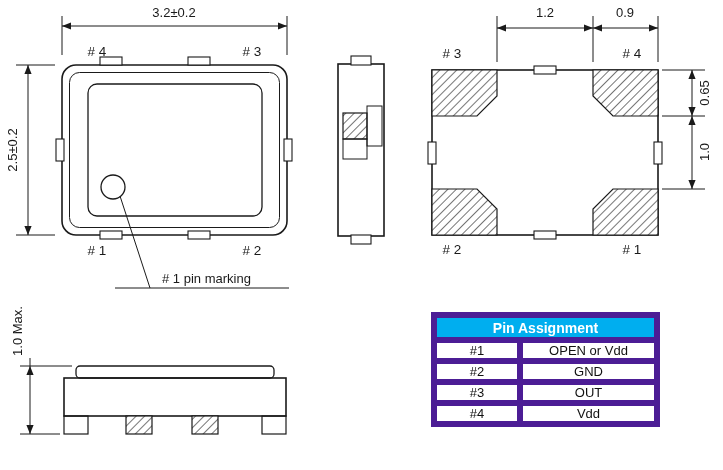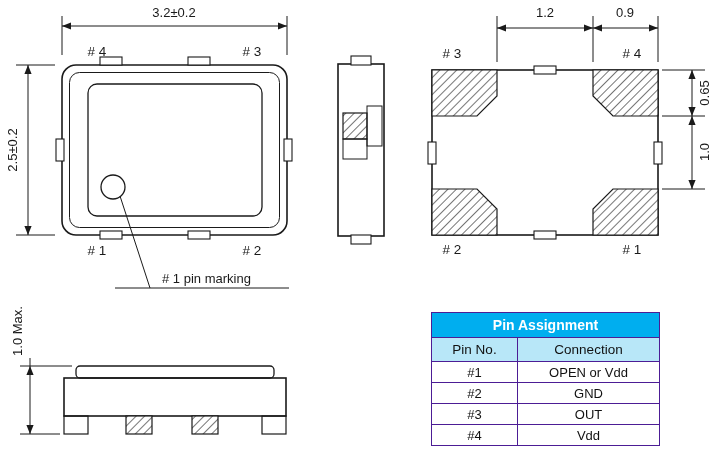--- a/index.html
+++ b/index.html
@@ -9,21 +9,21 @@
   svg .ln  { fill:none; stroke:#1a1a1a; }
   svg .tab { fill:#ffffff; stroke:#1a1a1a; stroke-width:1.1; }
   svg .pad { stroke:#1a1a1a; stroke-width:1.2; }
   svg .dln { stroke:#1a1a1a; stroke-width:1; fill:none; }
   svg text { font-size:13px; fill:#1a1a1a; }
   svg text.dim { font-size:13px; }
   svg text.pin { font-size:13.5px; }
 
   .pin-table-wrap { position:absolute; left:431px; top:312px; width:229px; }
   table { border-collapse:collapse; width:100%; color:#111; }
-  th,td { border:1px solid #4c1d95; text-align:center; vertical-align:middle; }
+  th,td { border:6px solid #4c1d95; text-align:center; vertical-align:middle; }
   th.title { background:var(--header-bg,#00AEEF); color:#fff; font-size:14px; font-weight:bold; height:25px; }
   th.sub { background:var(--subheader-bg,#B8E7F8); font-weight:normal; font-size:13.5px; height:24px; }
   td { height:21px; background:#fff; font-size:13px; }
   td.pin-col { width:86px; }
 </style>
 </head>
 <body>
 
 <svg class="canvas" width="723" height="470" viewBox="0 0 723 470" xmlns="http://www.w3.org/2000/svg">
   <defs>
@@ -129,24 +129,20 @@
     <text class="dim" transform="rotate(-90 22 331)" x="22" y="331" text-anchor="middle">1.0 Max.</text>
   </g>
 </svg>
 
 <div class="pin-table-wrap">
   <table>
     <thead>
       <tr>
         <th class="title" colspan="2">Pin Assignment</th>
       </tr>
-      <tr>
-        <th class="sub pin-col">Pin No.</th>
-        <th class="sub">Connection</th>
-      </tr>
     </thead>
     <tbody>
       <tr>
         <td class="pin-col">#1</td>
         <td>OPEN or Vdd</td>
       </tr>
       <tr>
         <td class="pin-col">#2</td>
         <td>GND</td>
       </tr>

